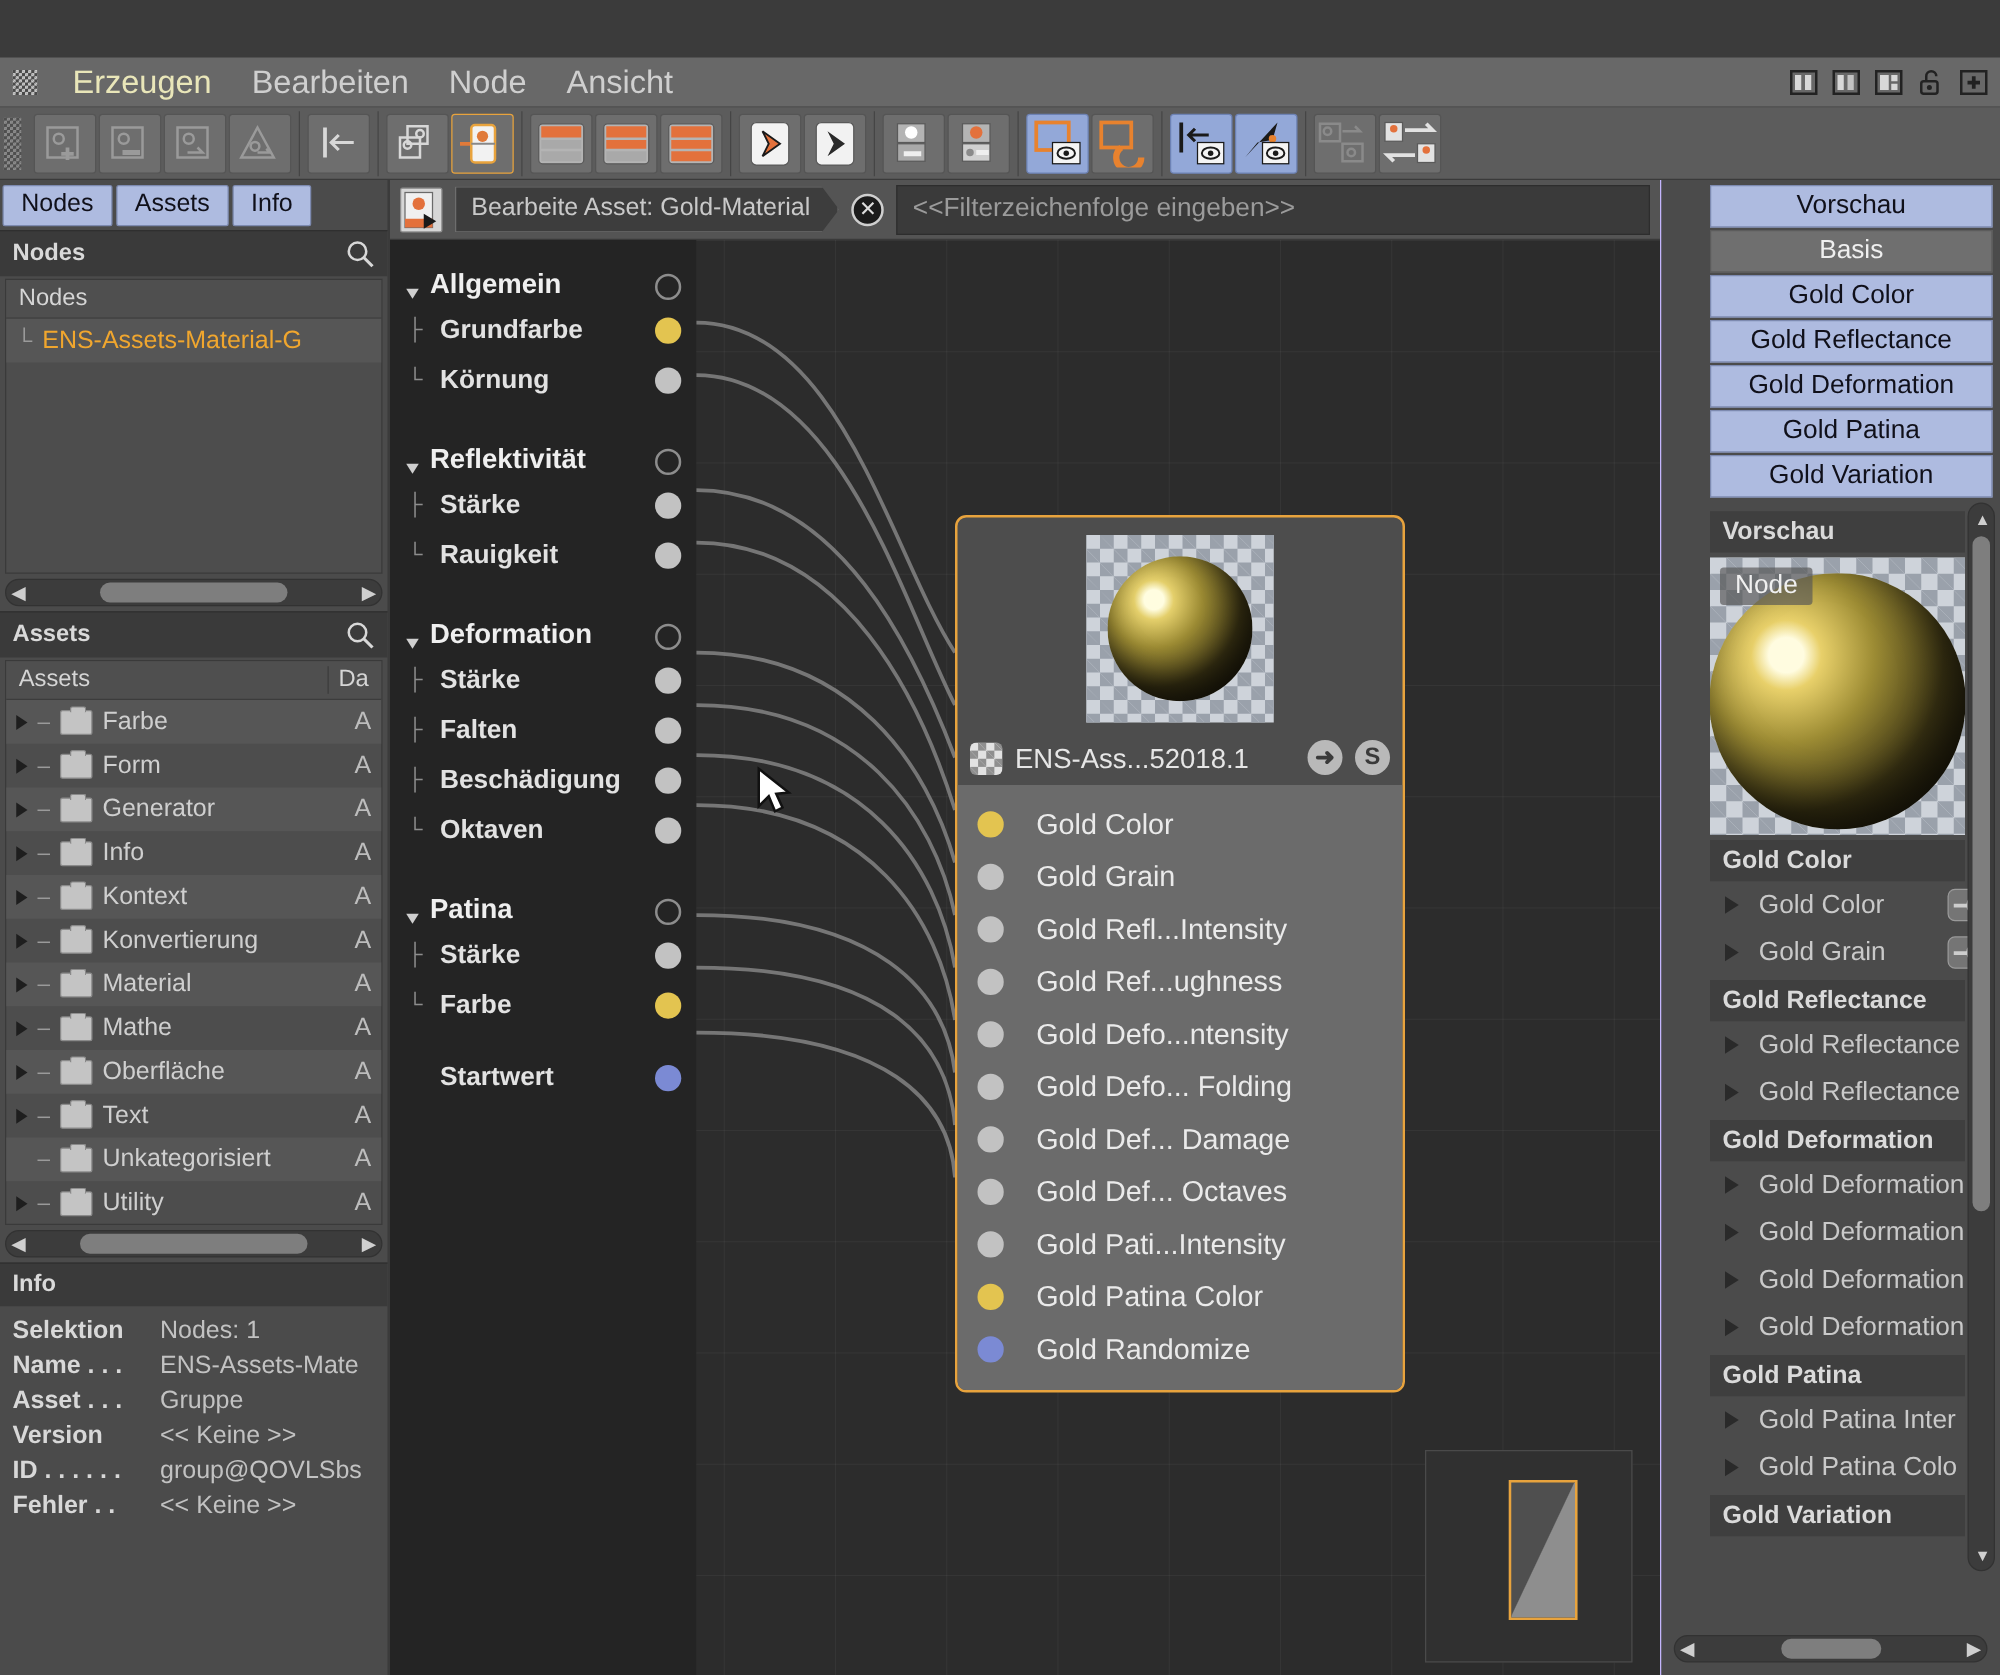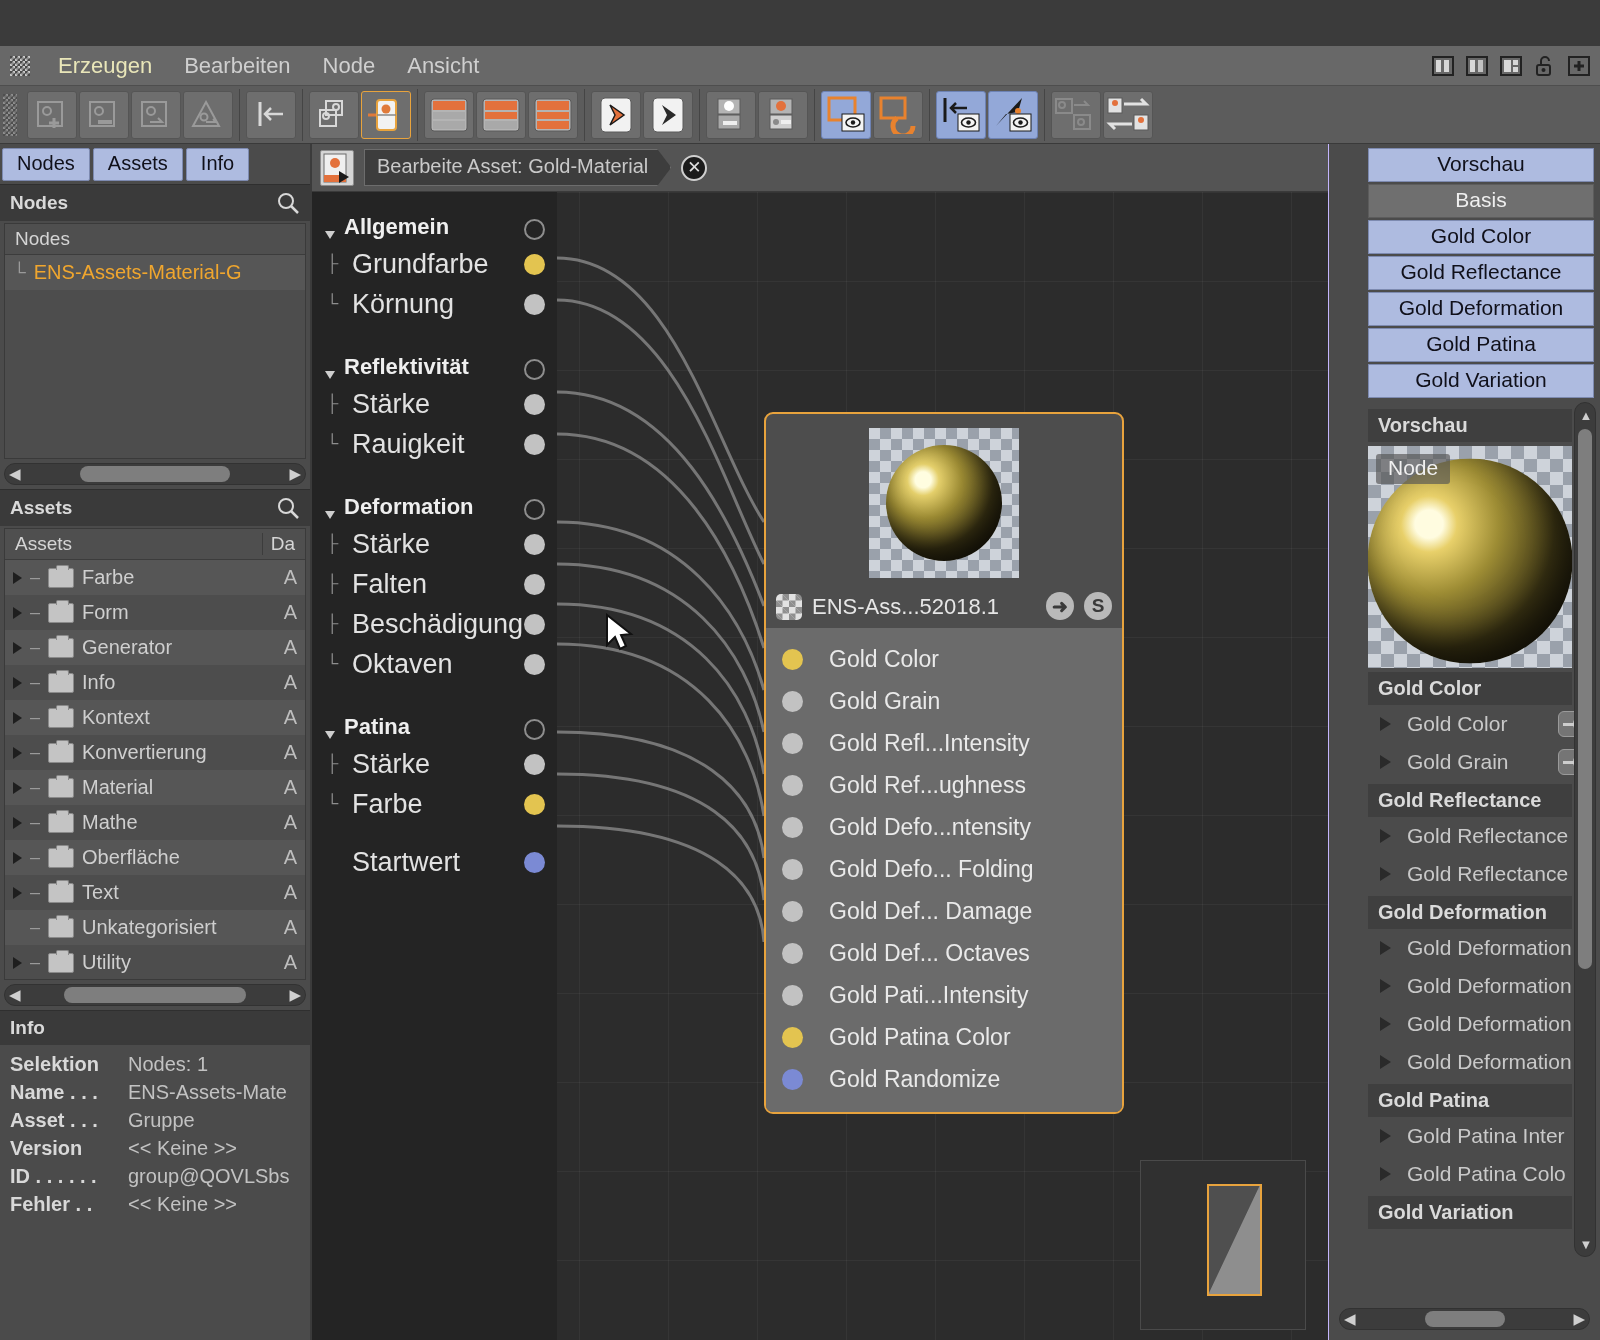--- a/index.html
+++ b/index.html
@@ -32,21 +32,21 @@
     border-bottom: 1px solid #4e4e4e;
   }
   .menu-grip {
     width: 20px; height: 20px; margin: 0 12px 0 10px;
     background-image:
       linear-gradient(45deg, #c9c9c9 25%, transparent 25%, transparent 75%, #c9c9c9 75%),
       linear-gradient(45deg, #c9c9c9 25%, transparent 25%, transparent 75%, #c9c9c9 75%);
     background-size: 5px 5px; background-position: 0 0, 2.5px 2.5px;
     background-color: #4a4a4a;
   }
-  .menu-item { font-size: 22px; color: #cfcfcf; padding: 0 16px; cursor: default; }
+  .menu-item { font-size: 26px; color: #cfcfcf; padding: 0 16px; cursor: default; }
   .menu-item.accent { color: #e9e6b9; }
   .win-btns { position: absolute; right: 8px; display: flex; gap: 8px; align-items: center; }
   .win-btn { width: 26px; height: 26px; }
 
   
   .toolbar {
     position: absolute; left: 0; top: 86px; width: 1600px; height: 58px;
     background: #5c5c5c; display: flex; align-items: center;
     border-bottom: 1px solid #3a3a3a;
   }
@@ -153,21 +153,21 @@
     background-size: 89px 89px;
   }
   .paramcol {
     position:absolute; left:0; top:0; width:245px; height:1148px;
     background:#242424; padding: 10px 0 0 0;
   }
   .p-group { display:flex; align-items:flex-end; padding: 4px 12px 4px 14px; height: 42px; }
   .p-caret { width:0;height:0;border-left:8px solid #cfcfcf;border-top:5px solid transparent;border-bottom:5px solid transparent;
              transform: rotate(90deg); margin-right:10px; flex:none; }
   .p-title { color:#efefef; font-size:22px; font-weight:bold; flex:1; }
-  .p-title.child { font-weight:normal; font-size:27px; color:#e2e2e2; }
+  .p-title.child { font-weight:bold; font-size:21px; color:#e2e2e2; }
   .p-row { display:flex; align-items:center; padding: 3px 12px 3px 14px; height: 40px; }
   .p-stem { width:26px; flex:none; color:#8d8d8d; font-size:17px; }
   .sock { width:21px;height:21px;border-radius:50%;flex:none; }
   .sock.gray { background:#c2c2c2; }
   .sock.gold { background:#e3c450; }
   .sock.blue { background:#7b8ad4; }
   .sock.hollow { background:transparent; border:2px solid #8d8d8d; }
 
   
   .node {
@@ -664,20 +664,21 @@
       <div class="bc-icon">
         <svg width="32" height="34" viewBox="0 0 32 34">
             <rect x="3" y="3" width="22" height="28" fill="#f0f0f0" stroke="#6a6a6a"></rect>
             <circle cx="14" cy="12" r="5" fill="#e3713c"></circle>
             <rect x="3" y="24" width="22" height="7" fill="#e3713c"></rect>
             <path d="M18 20 L18 32 L28 26 Z" fill="#1a1a1a"></path>
           </svg>
       </div>
       <div class="crumb">Bearbeite Asset: Gold-Material</div>
       <div class="clearbtn">✕</div>
+      <div class="filterbox">&lt;&lt;Filterzeichenfolge eingeben&gt;&gt;</div>
     </div>
 
     <div class="canvas">
       <div class="gridlines"></div>
 
       <svg style="position:absolute;left:0;top:0;width:1016px;height:1148px;">
         <g fill="none" stroke="#8f8f8f" stroke-width="3" opacity=".75">
           <path d="M245 66 C360 66 400 250 452 330"></path>
           <path d="M245 108 C360 108 410 290 452 372"></path>
           <path d="M245 200 C360 200 420 330 452 414"></path>

